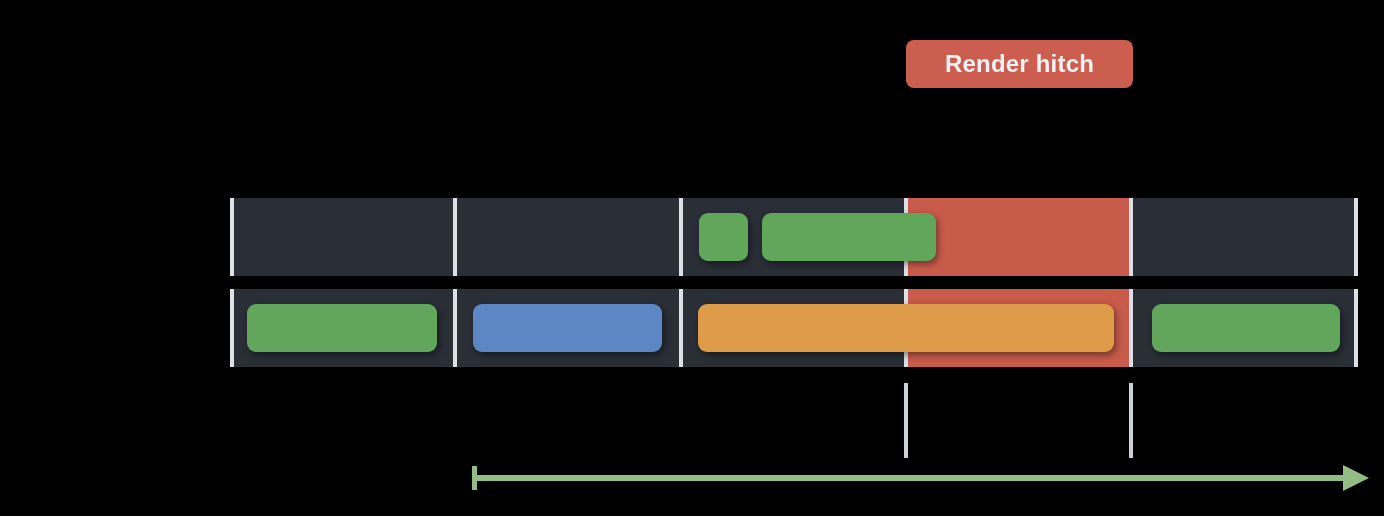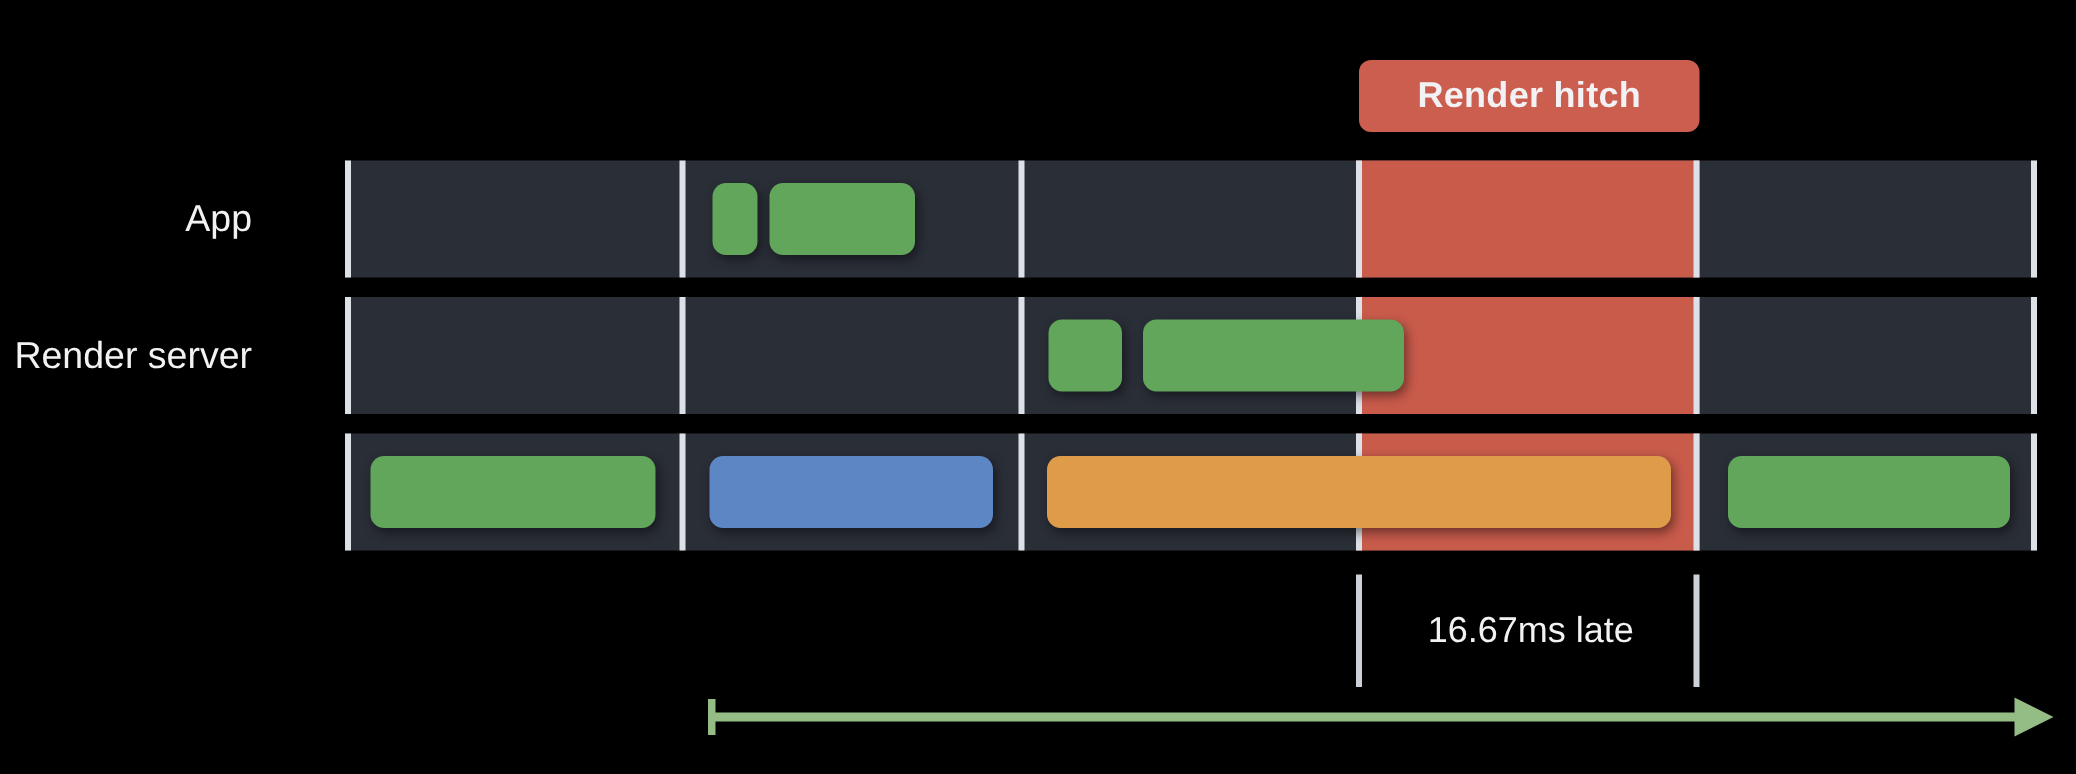--- a/index.html
+++ b/index.html
@@ -68,37 +68,22 @@
 </style>
 </head>
 <body>
 
 <div class="stage">
 
   <div class="badge">
     <span>Render hitch</span>
   </div>
 
-  <div class="row r0">
-    <div class="row-label">App</div>
-    <div class="track">
-        <div class="hitch-zone" style="left: 674px; width: 229px;"></div>
-        <div class="divider" style="left: 0px;"></div>
-        <div class="divider" style="left: 223px;"></div>
-        <div class="divider" style="left: 449px;"></div>
-        <div class="divider" style="left: 674px;"></div>
-        <div class="divider" style="left: 899px;"></div>
-        <div class="divider" style="left: 1124px;"></div>
-        <div class="block" style="left: 245px; width: 30px; background: var(--green);"></div>
-        <div class="block" style="left: 283px; width: 97px; background: var(--green);"></div>
-      </div>
-  </div>
 
   <div class="row r1">
-    <div class="row-label">Render server</div>
     <div class="track">
         <div class="hitch-zone" style="left: 674px; width: 229px;"></div>
         <div class="divider" style="left: 0px;"></div>
         <div class="divider" style="left: 223px;"></div>
         <div class="divider" style="left: 449px;"></div>
         <div class="divider" style="left: 674px;"></div>
         <div class="divider" style="left: 899px;"></div>
         <div class="divider" style="left: 1124px;"></div>
         <div class="block" style="left: 469px; width: 49px; background: var(--green);"></div>
         <div class="block" style="left: 532px; width: 174px; background: var(--green);"></div>
@@ -117,19 +102,18 @@
         <div class="block" style="left: 17px; width: 190px; background: var(--green);"></div>
         <div class="block" style="left: 243px; width: 189px; background: var(--blue);"></div>
         <div class="block" style="left: 468px; width: 416px; background: var(--orange);"></div>
         <div class="block" style="left: 922px; width: 188px; background: var(--green);"></div>
       </div>
   </div>
 
   <div class="tick expected"></div>
   <div class="tick late"></div>
 
-  <div class="ann-label late">16.67ms late</div>
 
   <div class="arrow-cap"></div>
   <div class="arrow-line"></div>
   <div class="arrow-head"></div>
 
 </div>
 
 </body></html>

